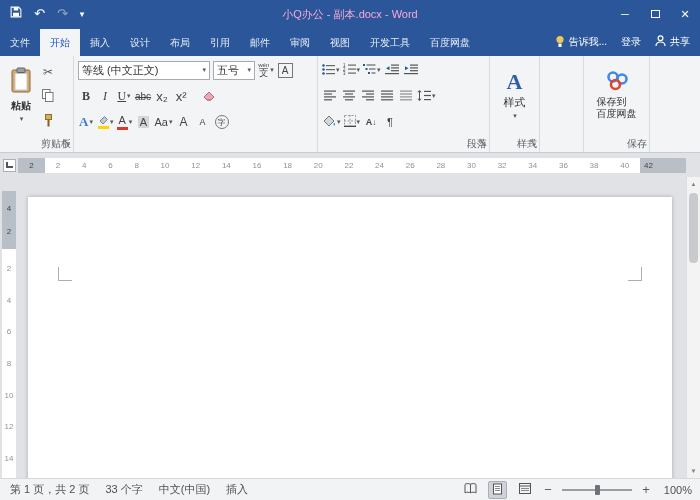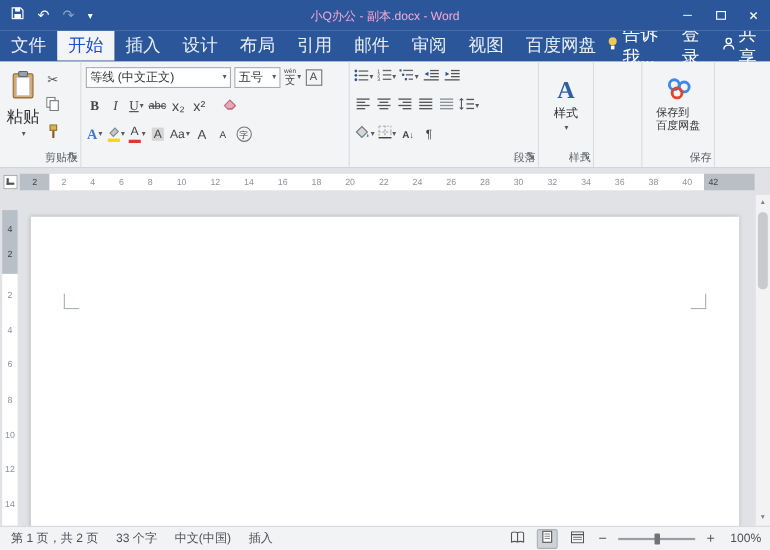--- a/index.html
+++ b/index.html
@@ -11,21 +11,21 @@
   .qat { display:flex; align-items:center; gap:12px; padding-left:10px; color:#fff; }
   .qat .tbico { font-size:13px; line-height:28px; cursor:default; }
   .qat .disabled { opacity:.45; }
   .qat .mini { font-size:9px; }
   .win-title { position:absolute; left:0; right:0; text-align:center; color:#f9a8d4; font-size:11px; pointer-events:none; }
   .winbtns { margin-left:auto; display:flex; height:28px; }
   .winbtns > span { width:30px; display:flex; align-items:center; justify-content:center; color:#fff; font-size:11px; }
   .maxbox { display:inline-block; width:9px; height:8px; border:1px solid #fff; }
 
   
-  .tabrow { height:28px; background:#2b579a; display:flex; align-items:flex-start; flex:0 0 28px; font-size:16px; }
+  .tabrow { height:28px; background:#2b579a; display:flex; align-items:flex-end; flex:0 0 28px; font-size:10px; }
   .tab { color:#e9eef7; padding:0 10px; line-height:27px; height:27px; white-space:nowrap; cursor:default; }
   .tab.active { background:#f3f4f6; color:#1d4ed8; }
   .tabrow-right { margin-left:auto; display:flex; align-items:center; gap:14px; padding-right:10px; color:#fff; height:28px; }
   .tellme { display:flex; align-items:center; gap:4px; }
   .share-btn { display:flex; align-items:center; gap:4px; }
 
   
   .ribbon { height:97px; background:#f3f4f6; border-bottom:1px solid #c9cdd3; display:flex; flex:0 0 97px; }
   .rgroup { border-right:1px solid #d8dbdf; display:flex; flex-direction:column; padding:1px 2px 0 2px; }
   .gbody { flex:1; }
@@ -33,21 +33,21 @@
   .launcher { position:absolute; right:1px; bottom:2px; }
   .rrow { display:flex; align-items:center; height:26px; gap:3px; padding-left:2px; }
   .sbtn { display:inline-flex; align-items:center; justify-content:center; min-width:16px; height:21px; border-radius:2px; color:#444; }
   .drop { font-size:7px; color:#55595e; margin-left:1px; }
   .combo { display:flex; align-items:center; background:#fff; border:1px solid #a8acb2; height:19px; font-size:11px; color:#333; padding:0 3px; white-space:nowrap; overflow:hidden; }
   .combo .drop { margin-left:auto; }
 
   
   .clip-body { display:flex; }
   .paste-btn { width:38px; height:76px; display:flex; flex-direction:column; align-items:center; justify-content:center; gap:2px; border-radius:2px; }
-  .paste-btn .pb-label { font-size:15px; color:#333; }
+  .paste-btn .pb-label { font-size:10px; color:#333;font-weight:bold; }
   .clip-col { display:flex; flex-direction:column; justify-content:flex-start; gap:4px; padding-top:4px; }
   .cuticon { font-size:12px; color:#4a5560; }
 
   
   .b-bold { font-weight:bold; font-size:12px; font-family:"Liberation Serif",serif; }
   .b-italic { font-style:italic; font-size:12px; font-family:"Liberation Serif",serif; }
   .b-under { text-decoration:underline; font-size:12px; font-family:"Liberation Serif",serif; }
   .b-strike { text-decoration:line-through; font-size:10px; }
   .b-sub, .b-sup { font-size:13px; }
   .stackicon { display:inline-flex; flex-direction:column; align-items:center; line-height:1; }
@@ -144,20 +144,21 @@
     <div class="tab">文件</div>
     <div style="display:flex">
         <div class="tab active">开始</div>
         <div class="tab">插入</div>
         <div class="tab">设计</div>
         <div class="tab">布局</div>
         <div class="tab">引用</div>
         <div class="tab">邮件</div>
         <div class="tab">审阅</div>
         <div class="tab">视图</div>
+        <div class="tab">开发工具</div>
         <div class="tab">百度网盘</div>
       </div>
     <div class="tabrow-right">
       <span class="tellme">
         <span>
           <svg width="10" height="13" viewBox="0 0 10 13">
               <circle cx="5" cy="4.5" r="3.6" fill="#f0c75e"></circle>
               <rect x="3.4" y="8.5" width="3.2" height="3.4" fill="#fff"></rect>
             </svg>
         </span>

